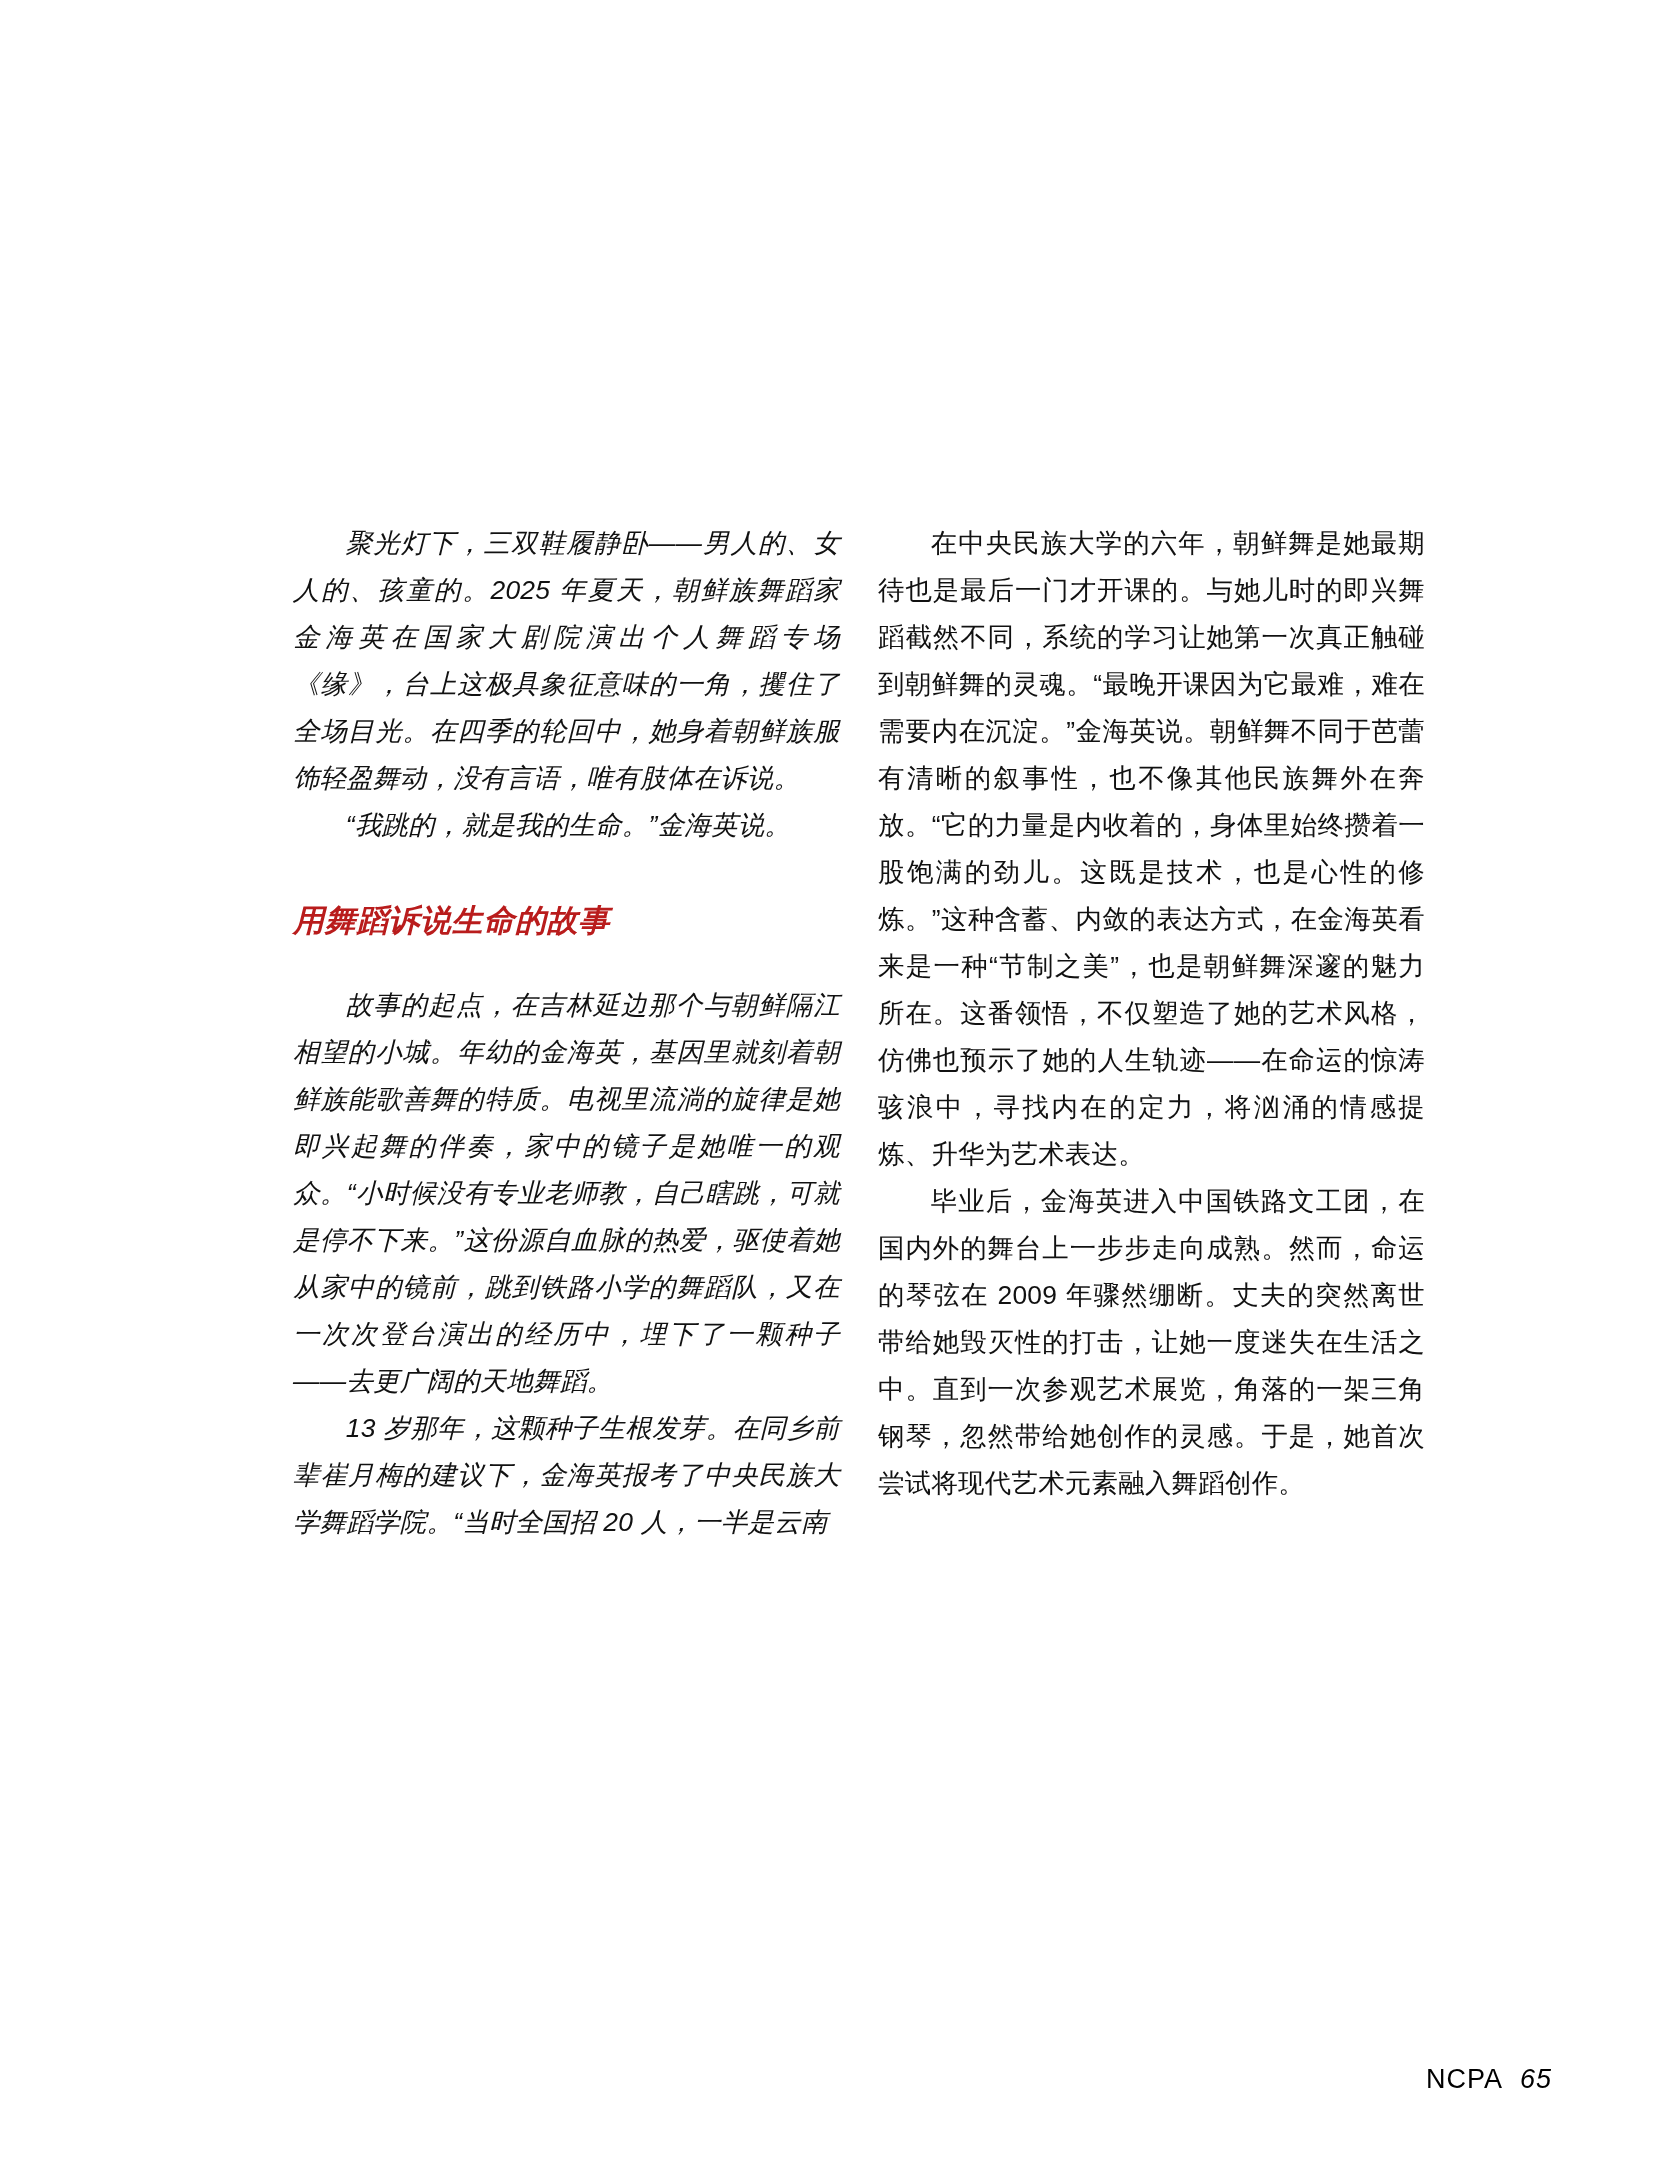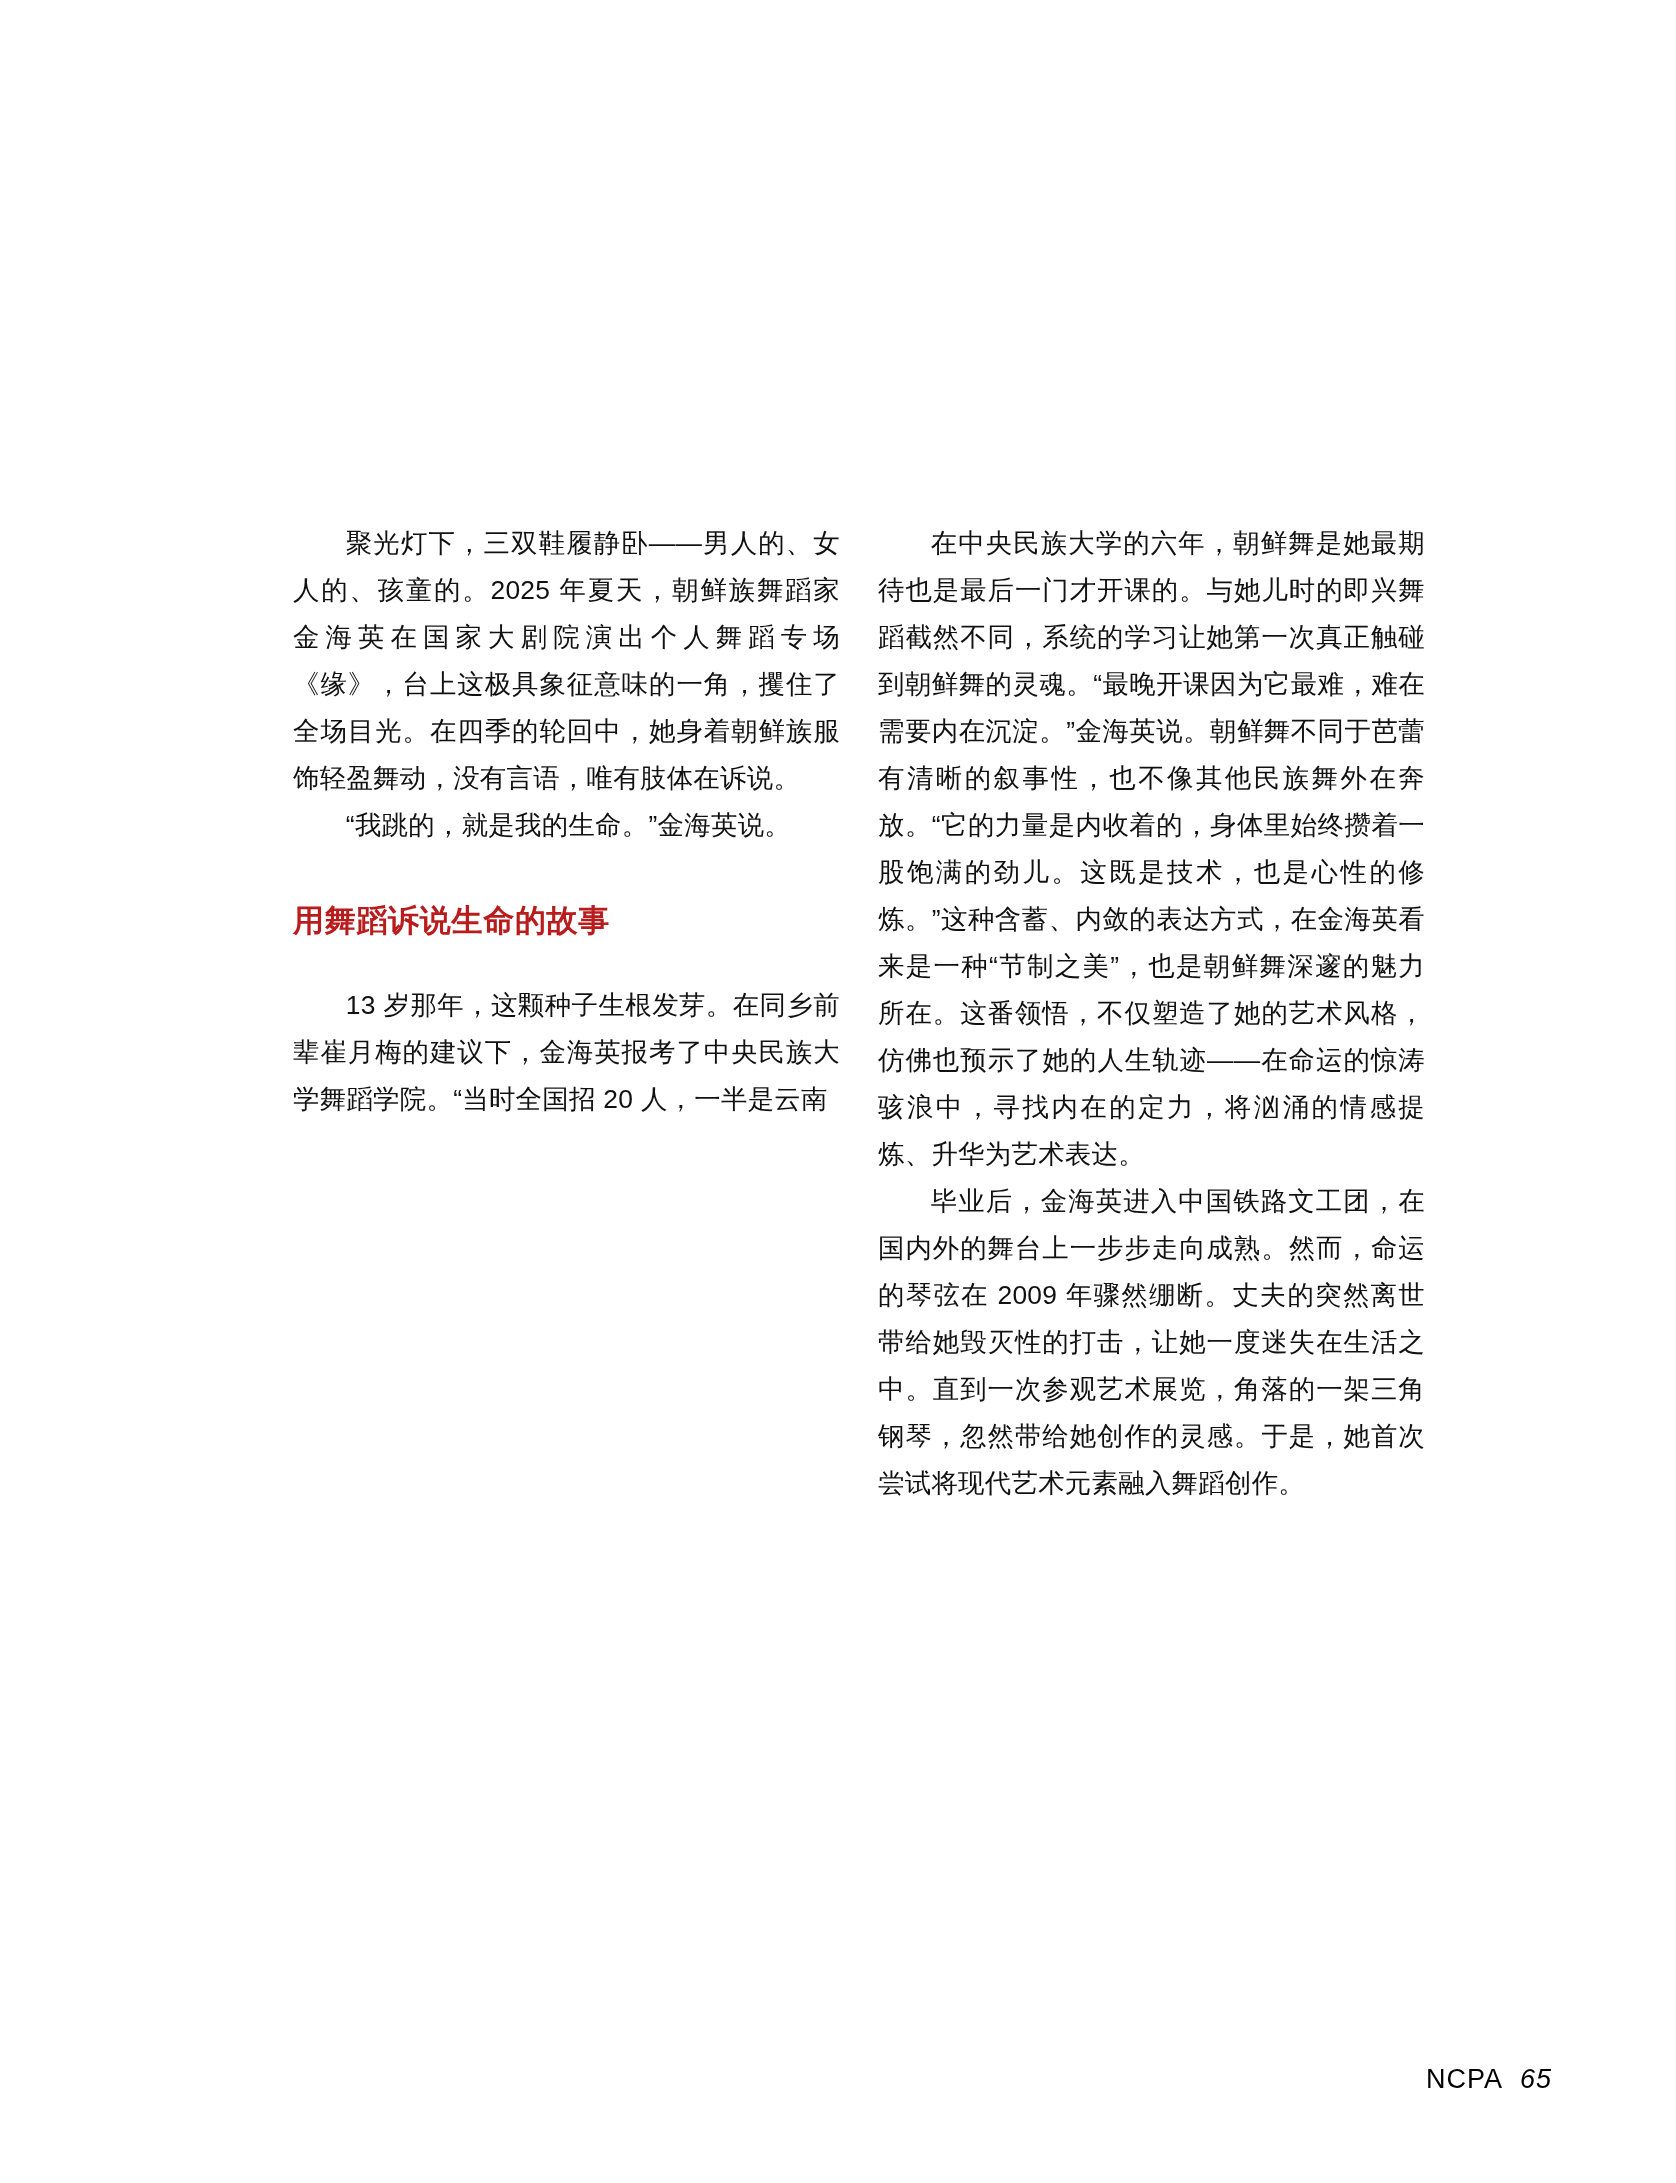--- a/index.html
+++ b/index.html
@@ -22,21 +22,21 @@
   .column {
     position: absolute;
     top: 520px;
     width: 547px;
     font-size: 26.4px;
     line-height: 47px;
     color: #111111;
     text-align: justify;
     letter-spacing: 0.3px;
   }
-  .column-left  { left: 293px;  }
+  .column-left  { left: 293px; font-style: italic;  }
   .column-right { left: 878px; }
   .column p {
     margin: 0;
     padding: 0;
     text-indent: 2em;
   }
   .column p.continuation {
     text-indent: 0;
   }
   .section-heading {
@@ -66,20 +66,21 @@
 </style>
 </head>
 <body>
 
 <div class="page">
 
   <div class="column column-left">
     <p>聚光灯下，三双鞋履静卧——男人的、女人的、孩童的。2025 年夏天，朝鲜族舞蹈家金海英在国家大剧院演出个人舞蹈专场《缘》，台上这极具象征意味的一角，攫住了全场目光。在四季的轮回中，她身着朝鲜族服饰轻盈舞动，没有言语，唯有肢体在诉说。</p>
     <p>“我跳的，就是我的生命。”金海英说。</p>
     <h2 class="section-heading">用舞蹈诉说生命的故事</h2>
+    <p>故事的起点，在吉林延边那个与朝鲜隔江相望的小城。年幼的金海英，基因里就刻着朝鲜族能歌善舞的特质。电视里流淌的旋律是她即兴起舞的伴奏，家中的镜子是她唯一的观众。“小时候没有专业老师教，自己瞎跳，可就是停不下来。”这份源自血脉的热爱，驱使着她从家中的镜前，跳到铁路小学的舞蹈队，又在一次次登台演出的经历中，埋下了一颗种子——去更广阔的天地舞蹈。</p>
     <p>13 岁那年，这颗种子生根发芽。在同乡前辈崔月梅的建议下，金海英报考了中央民族大学舞蹈学院。“当时全国招 20 人，一半是云南</p>
   </div>
 
   <div class="column column-right">
     <p>在中央民族大学的六年，朝鲜舞是她最期待也是最后一门才开课的。与她儿时的即兴舞蹈截然不同，系统的学习让她第一次真正触碰到朝鲜舞的灵魂。“最晚开课因为它最难，难在需要内在沉淀。”金海英说。朝鲜舞不同于芭蕾有清晰的叙事性，也不像其他民族舞外在奔放。“它的力量是内收着的，身体里始终攒着一股饱满的劲儿。这既是技术，也是心性的修炼。”这种含蓄、内敛的表达方式，在金海英看来是一种“节制之美”，也是朝鲜舞深邃的魅力所在。这番领悟，不仅塑造了她的艺术风格，仿佛也预示了她的人生轨迹——在命运的惊涛骇浪中，寻找内在的定力，将汹涌的情感提炼、升华为艺术表达。</p>
     <p>毕业后，金海英进入中国铁路文工团，在国内外的舞台上一步步走向成熟。然而，命运的琴弦在 2009 年骤然绷断。丈夫的突然离世带给她毁灭性的打击，让她一度迷失在生活之中。直到一次参观艺术展览，角落的一架三角钢琴，忽然带给她创作的灵感。于是，她首次尝试将现代艺术元素融入舞蹈创作。</p>
   </div>
 
   <div class="page-footer">
     <span class="journal-name">NCPA</span><span class="page-number">65</span>

